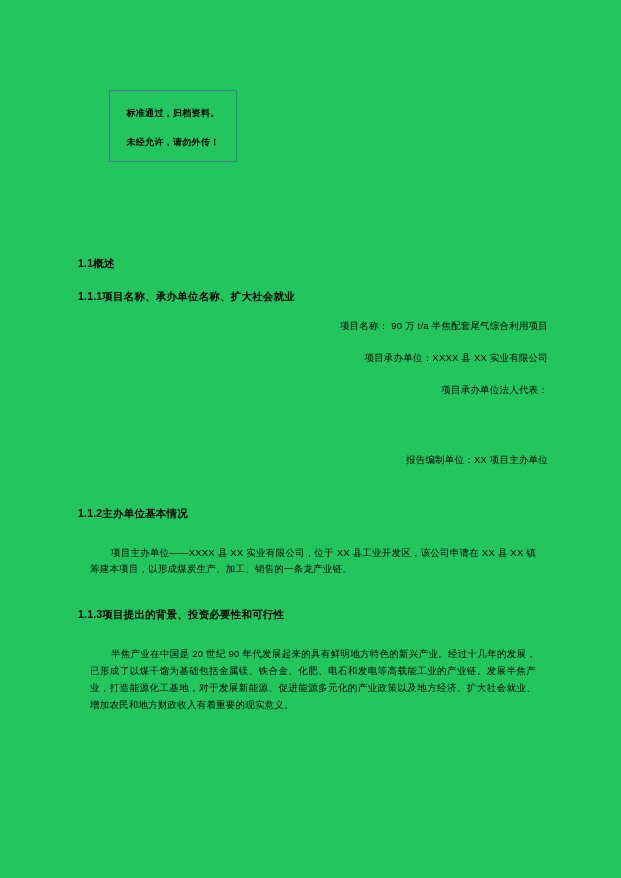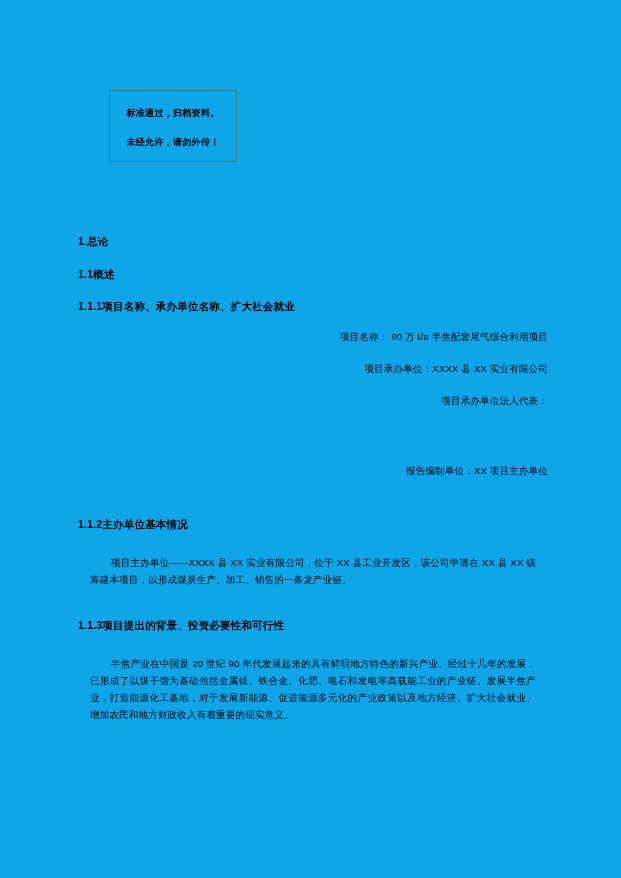--- a/index.html
+++ b/index.html
@@ -14,21 +14,21 @@
     color: #000000;
     position: relative;
     overflow: hidden;
   }
   .page {
     position: absolute;
     left: 0;
     top: 0;
     width: 621px;
     height: 878px;
-    background: #0ea5e9;
+    background: #22c55e;
   }
 
   
   .notice-box {
     position: absolute;
     left: 109px;
     top: 90px;
     width: 128px;
     height: 72px;
     border: 1px solid #3f7f7f;
@@ -91,21 +91,20 @@
 
 <div class="page">
 
   <div class="notice-box">
     <div class="notice-line notice-line-1">标准通过，归档资料。</div>
     <div class="notice-line notice-line-2">未经允许，请勿外传！</div>
   </div>
 
   <div class="doc-body">
 
-    <div class="heading">1.总论</div>
     <div class="spacer-lg"></div>
 
     <div class="heading">1.1概述</div>
     <div class="spacer-lg"></div>
 
     <div class="heading">1.1.1项目名称、承办单位名称、扩大社会就业</div>
     <div class="spacer-md"></div>
 
     <div class="list-line">项目名称：  90 万 t/a 半焦配套尾气综合利用项目</div>
     <div class="spacer-md"></div>

